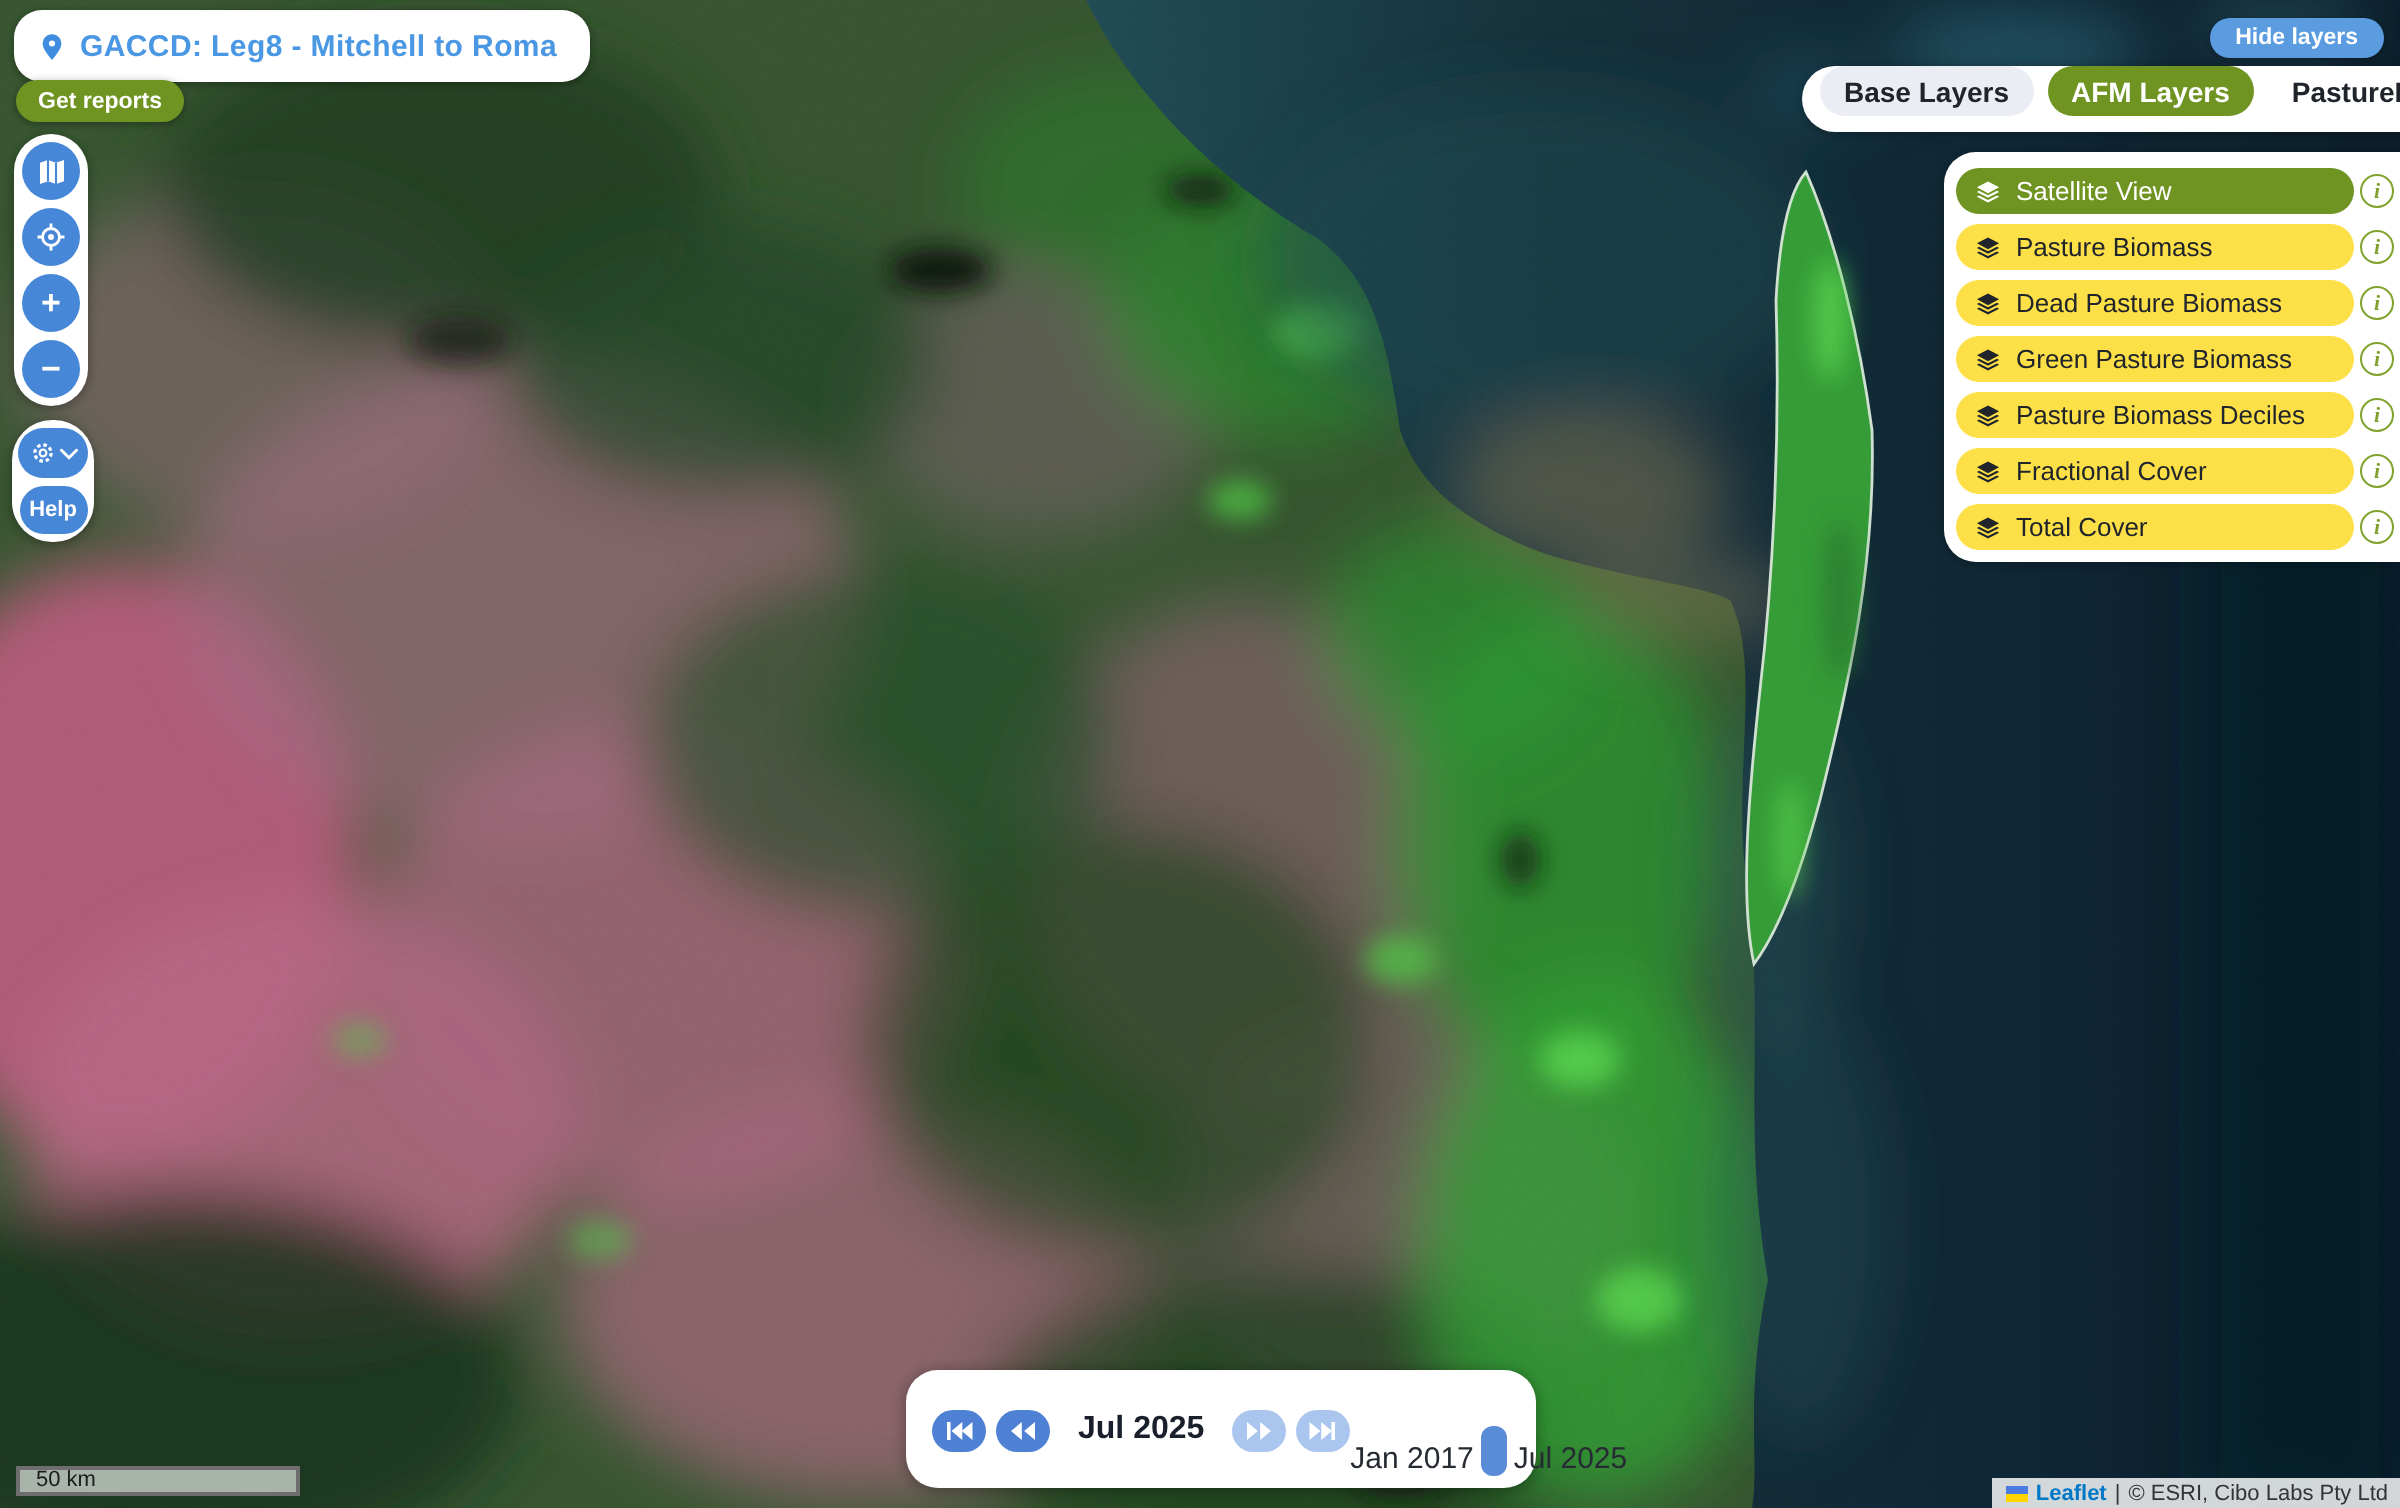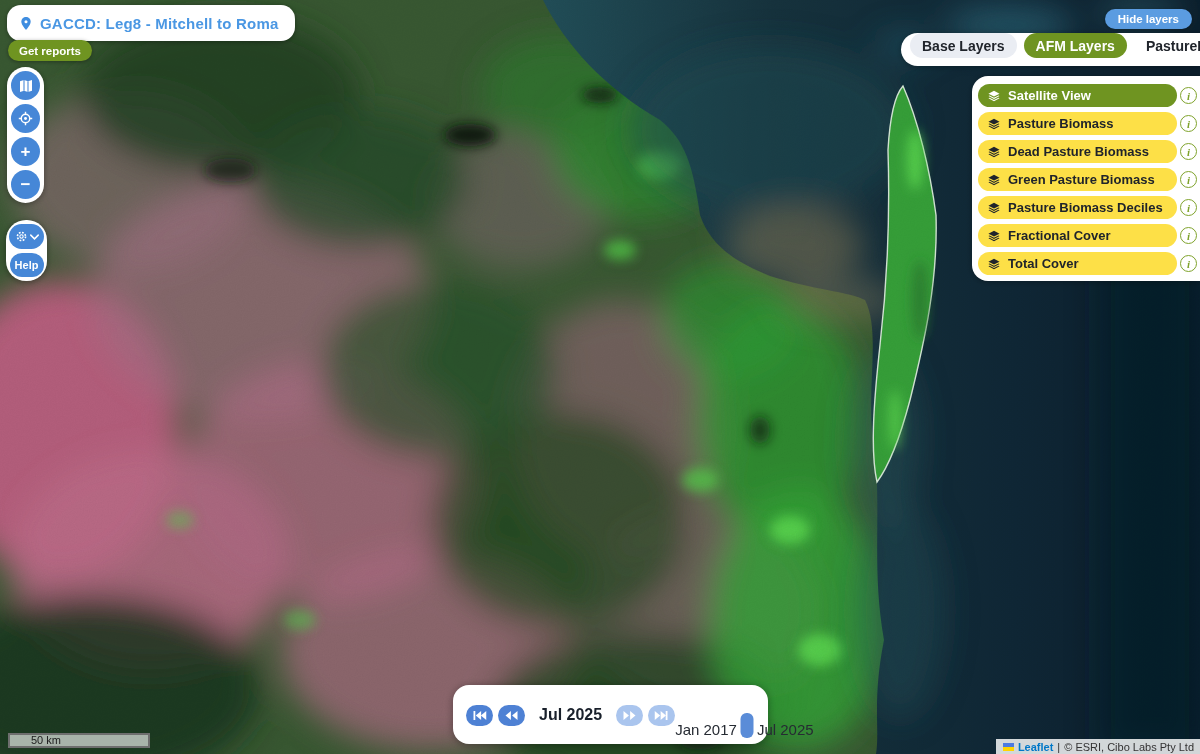--- a/index.html
+++ b/index.html
@@ -16,21 +16,21 @@
   .loc-pill{position:absolute;left:7px;top:5px;height:36px;display:flex;align-items:center;gap:7px;
     background:#fff;border-radius:14px;padding:0 16px 0 12px;box-shadow:0 1px 5px rgba(0,0,0,.35);}
   .loc-pill .txt{color:#4a97e3;font-size:15px;font-weight:600;letter-spacing:.2px;white-space:nowrap;}
   .get-reports{position:absolute;left:8px;top:40px;height:21px;background:#6f9421;color:#fff;
     font-size:11.5px;font-weight:700;border-radius:11px;padding:0 11px;box-shadow:0 1px 4px rgba(0,0,0,.35);}
 
   
   .ctrl-group{position:absolute;background:#fff;border-radius:20px;padding:4px;display:flex;
     flex-direction:column;gap:4px;align-items:center;box-shadow:0 1px 6px rgba(0,0,0,.35);}
   .cg1{left:7px;top:67px;width:37px;}
-  .cg2{left:6px;top:220px;width:41px;}
+  .cg2{left:6px;top:210px;width:41px;}
   .cbtn{width:29px;height:29px;border-radius:50%;background:#4687d7;color:#fff;display:flex;
     align-items:center;justify-content:center;font-size:17px;font-weight:700;line-height:1;}
   .settings-btn{width:35px;height:25px;border-radius:13px;background:#4687d7;display:flex;
     align-items:center;justify-content:center;gap:2px;}
   .help-btn{width:34px;height:24px;border-radius:12px;background:#4687d7;color:#fff;
     font-size:11px;font-weight:700;}
 
   
   .hide-layers{position:absolute;right:8px;top:9px;height:20px;background:#5b9ce1;color:#fff;
     font-size:11.5px;font-weight:700;border-radius:10px;padding:0 13px;box-shadow:0 1px 4px rgba(0,0,0,.3);margin-left:31px;}
@@ -42,21 +42,21 @@
   .tab.active{background:#6f9421;color:#fff;}
   .tab.plain{background:transparent;}
 
   
   .layers-panel{position:absolute;right:0;top:76px;width:228px;background:#fff;
     border-radius:16px 0 0 16px;padding:8px 3px 6px 6px;box-shadow:0 1px 6px rgba(0,0,0,.3);}
   .layer-row{display:flex;align-items:center;gap:3px;margin-bottom:5px;}
   .layer-row:last-child{margin-bottom:0;}
   .layer-pill{flex:1;height:23px;border-radius:12px;background:#fde047;display:flex;align-items:center;
     gap:7px;padding:0 9px;color:#20242b;}
-  .layer-pill .llabel{font-size:13px;font-weight:700;white-space:nowrap;text-align:right;}
+  .layer-pill .llabel{font-size:13px;font-weight:400;white-space:nowrap;text-align:right;}
   .layer-row.selected .layer-pill{background:#6f9421;color:#fff;}
   .licon{display:flex;align-items:center;}
   .info{width:17px;height:17px;min-width:17px;border-radius:50%;border:1.6px solid #7fa32c;color:#7fa32c;
     display:flex;align-items:center;justify-content:center;background:#fff;}
   .info::before{content:"i";font-size:11px;font-weight:700;font-family:"Liberation Serif",serif;font-style:italic;}
 
   
   .timeline{position:absolute;left:453px;top:685px;width:315px;height:59px;background:#fff;
     border-radius:16px;box-shadow:0 1px 8px rgba(0,0,0,.35);padding:7px 13px 6px;display:flex;
     flex-direction:row;justify-content:space-between;}
@@ -67,21 +67,21 @@
   .tl-bottom{display:flex;align-items:flex-end;gap:10px;}
   .tl-label{font-size:15px;color:#262b33;white-space:nowrap;}
   .tl-track-wrap{flex:1;position:relative;height:25px;display:flex;align-items:center;}
   .tl-track{width:100%;height:8px;border-radius:4px;background:#e8e8ef;}
   .tl-thumb{position:absolute;top:0;width:13px;height:25px;border-radius:6px;background:#5a8cd8;
     transform:translateX(-50%);cursor:ew-resize;}
 
   
   .scalebar{position:absolute;left:8px;bottom:6px;width:142px;height:15px;
     background:rgba(255,255,255,.62);border:2px solid #6e6e6e;font-size:11px;color:#1c1c1c;
-    line-height:11px;padding:0 21px;white-space:nowrap;}
+    line-height:11px;padding:0 8px;white-space:nowrap;}
   .attribution{position:absolute;right:0;bottom:0;height:15px;background:rgba(255,255,255,.82);
     display:flex;align-items:center;gap:4px;padding:0 6px 0 7px;font-size:11px;color:#333;}
   .attribution .leaflet-link{color:#0078c8;font-weight:700;text-decoration:none;}
   .attribution .sep{color:#333;}
 </style>
 </head>
 <body>
 
 <div class="map-wrap">
   <svg width="1200" height="754" viewBox="0 0 1200 754" preserveAspectRatio="none">

